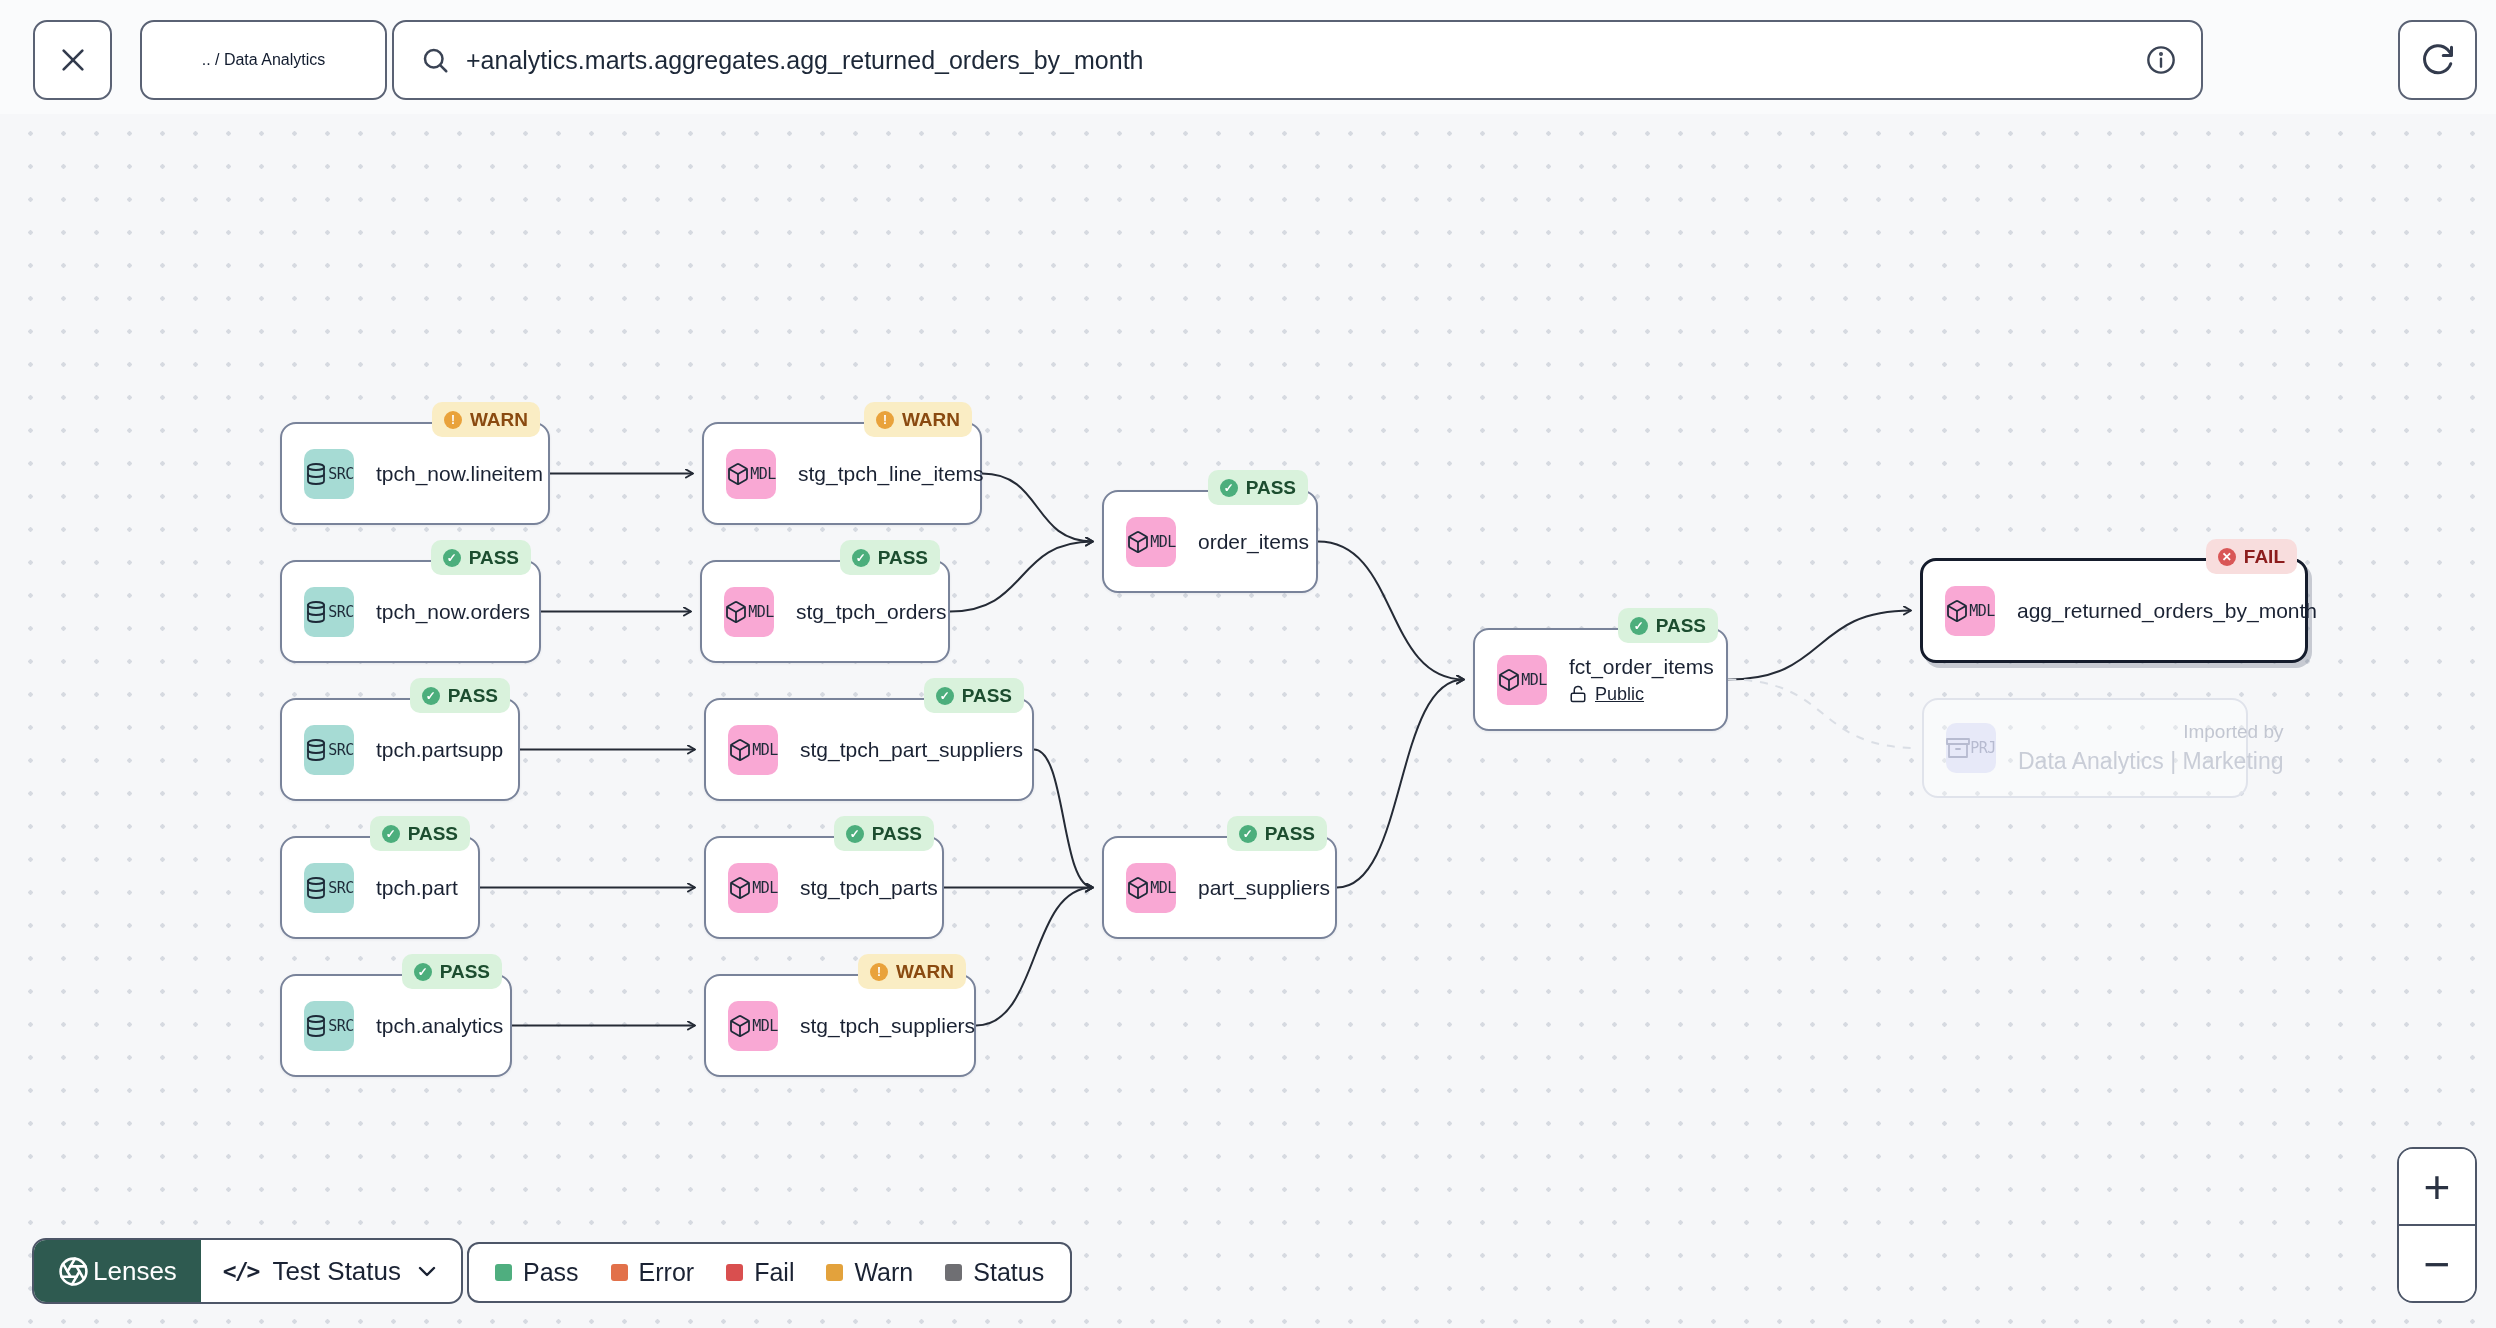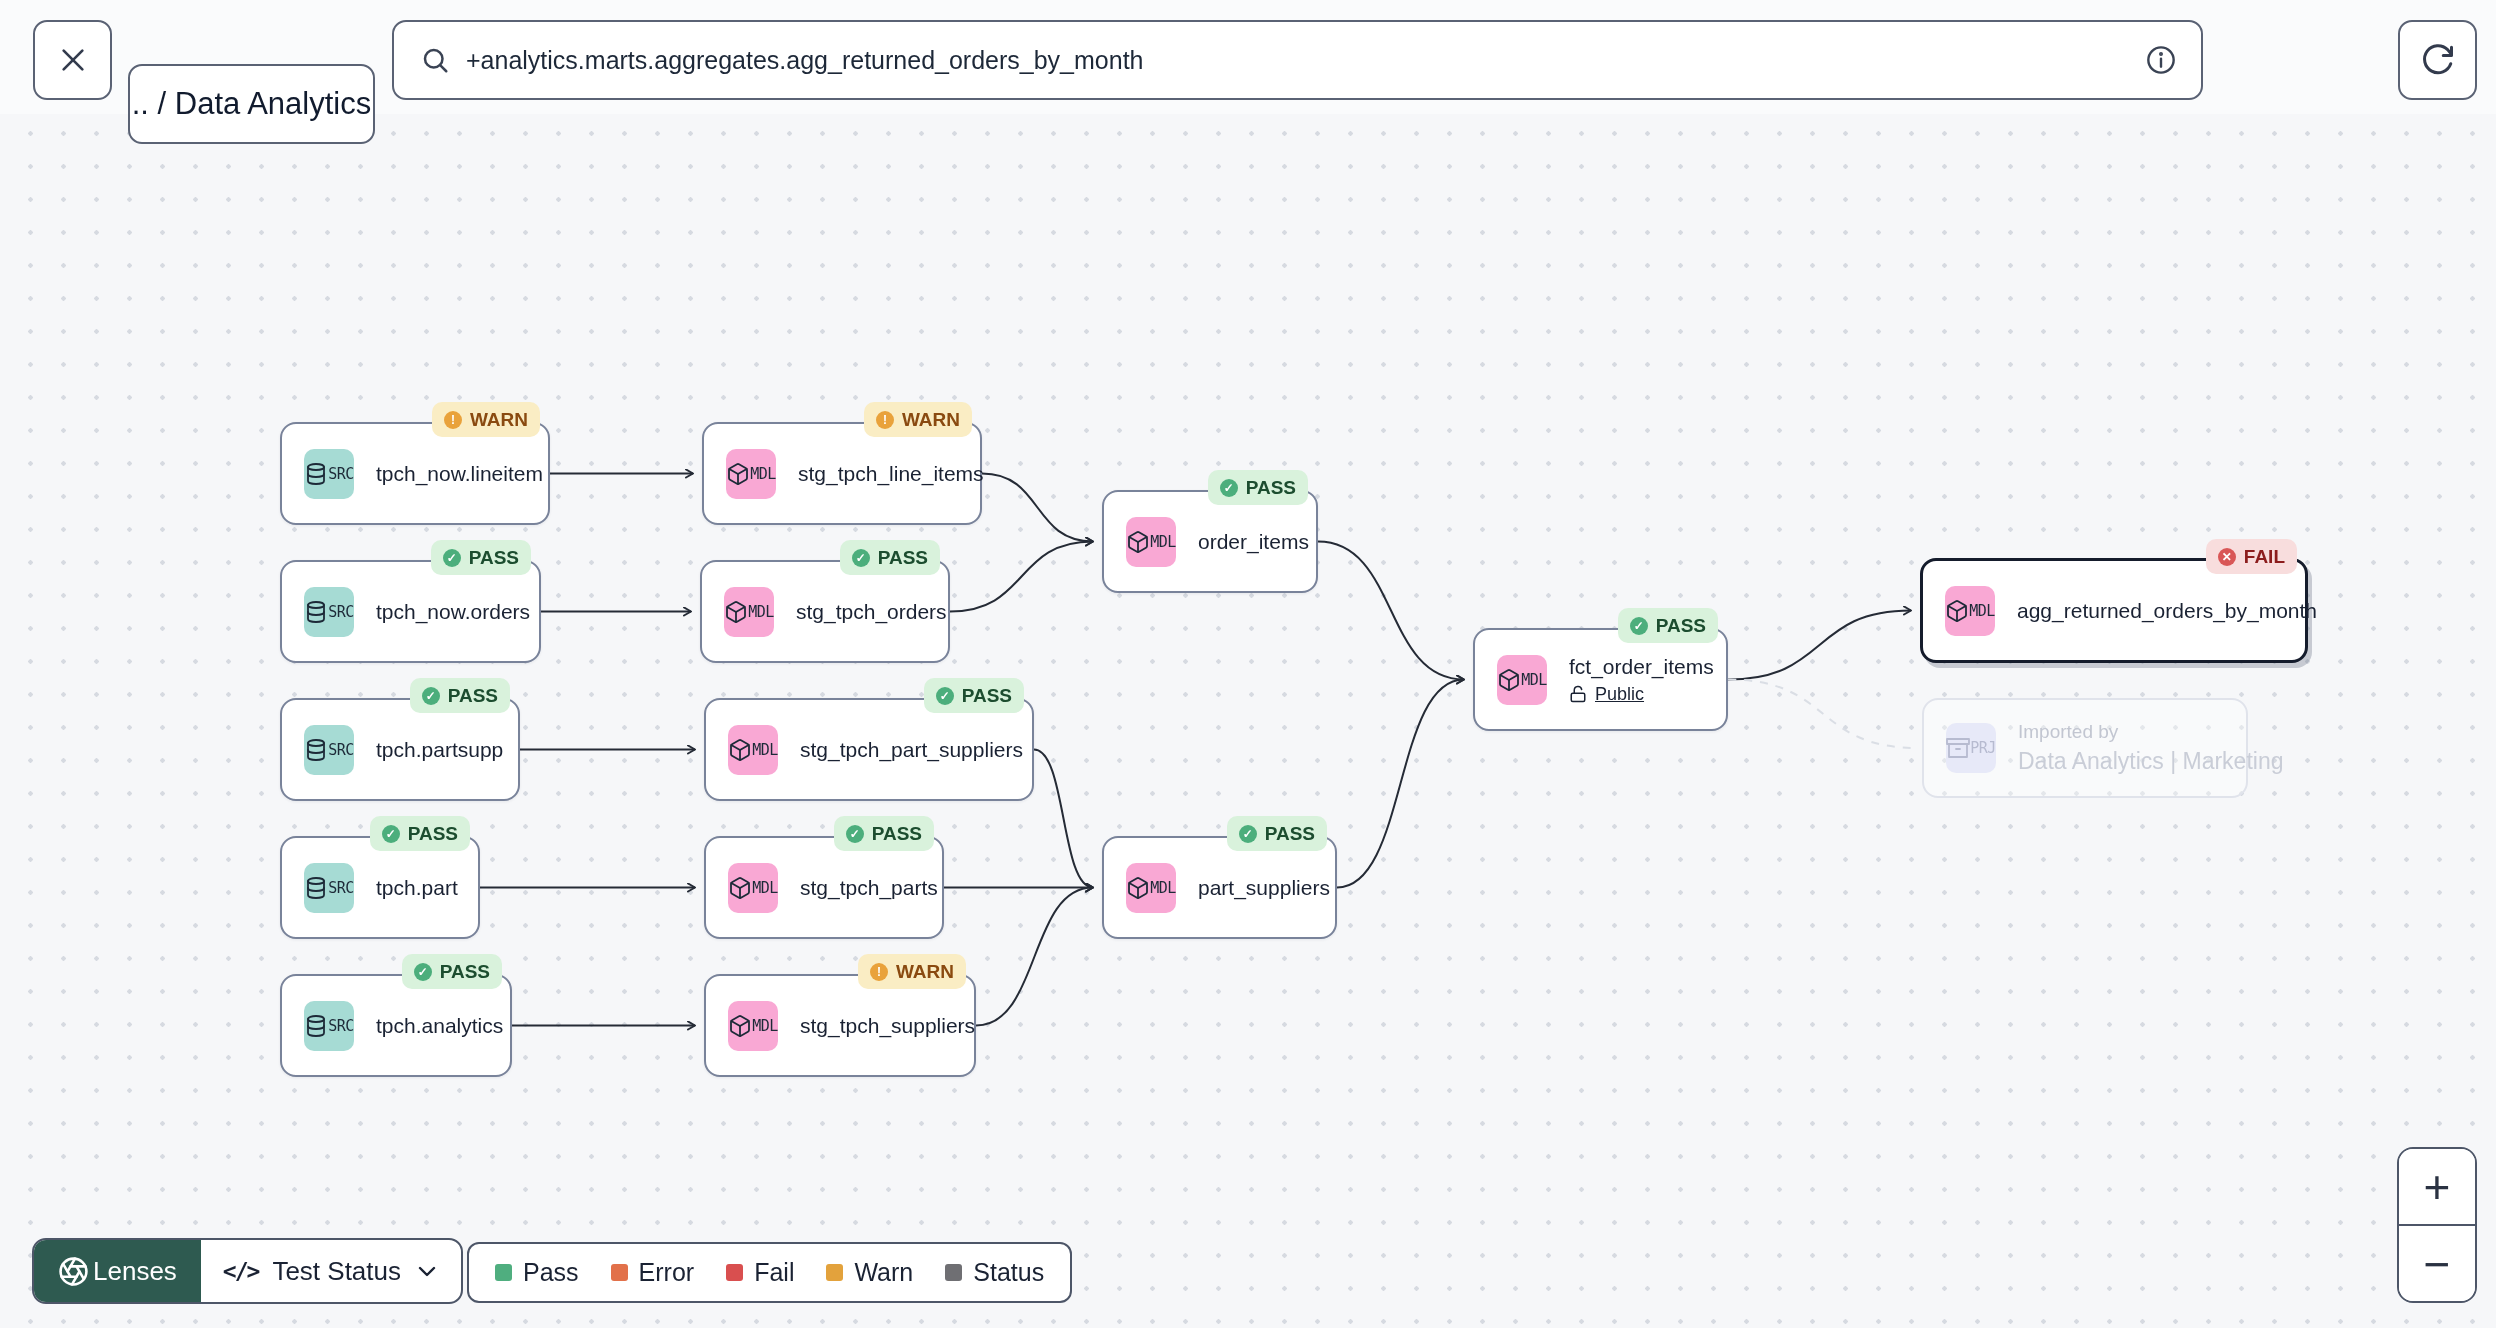--- a/index.html
+++ b/index.html
@@ -24,21 +24,21 @@
     background: #FAFBFC;
   }
   .tb-box {
     position: absolute; top: 20px; height: 80px;
     background: #FFFFFF;
     border: 2.5px solid #5A6274;
     border-radius: 14px;
     display: flex; align-items: center; justify-content: center;
   }
   .close-btn   { left: 33px;  width: 79px;  cursor: pointer; }
-  .crumb-btn   { left: 128px; width: 247px; font-size: 31px; color: #111B2E; cursor: pointer; margin-top: 44px; }
+  .crumb-btn   { left: 140px; width: 247px; font-size: 16px; color: #111B2E; cursor: pointer; }
   .search-box  { left: 392px; width: 1811px; justify-content: flex-start; padding: 0 24px 0 26px; }
   .refresh-btn { left: 2398px; width: 79px; cursor: pointer; }
   .search-box input {
     flex: 1; border: none; outline: none; background: transparent;
     font-family: "Liberation Sans", sans-serif;
     font-size: 25px; color: #1D2838; margin-left: 16px;
   }
   .icon { display: inline-flex; align-items: center; justify-content: center; flex: none; }
 
   
@@ -68,21 +68,21 @@
     color: #1D2A38;
   }
   .chip.SRC { background: #A6DBD4; }
   .chip.MDL { background: #f9a8d4; }
   .chip.PRJ { background: #E7E9F8; color: #B7BBD0; }
   .chip .chip-label {
     font-family: "DejaVu Sans Mono", monospace;
     font-size: 15px; font-weight: 500; line-height: 16px; letter-spacing: -0.5px;
   }
   .node .label { font-size: 21px; color: #1A2233; white-space: nowrap; }
-  .node .label-col { display: flex; flex-direction: column; gap: 5px; }
+  .node .label-col { display: flex; flex-direction: column; gap: 5px; text-align: right; }
   .node .subrow { display: flex; align-items: center; gap: 8px; font-size: 18px; color: #1A2233; text-decoration: underline; }
   .node.faded .label    { color: #C2C6D1; font-size: 19px; }
   .node.faded .sublabel { color: #C9CDD7; font-size: 23px; white-space: nowrap; }
 
   .badge {
     position: absolute; top: -22px; right: 8px; height: 35px;
     border-radius: 10px; padding: 0 12px;
     display: flex; align-items: center; gap: 8px;
     font-size: 19px; font-weight: 700; z-index: 5;
   }

